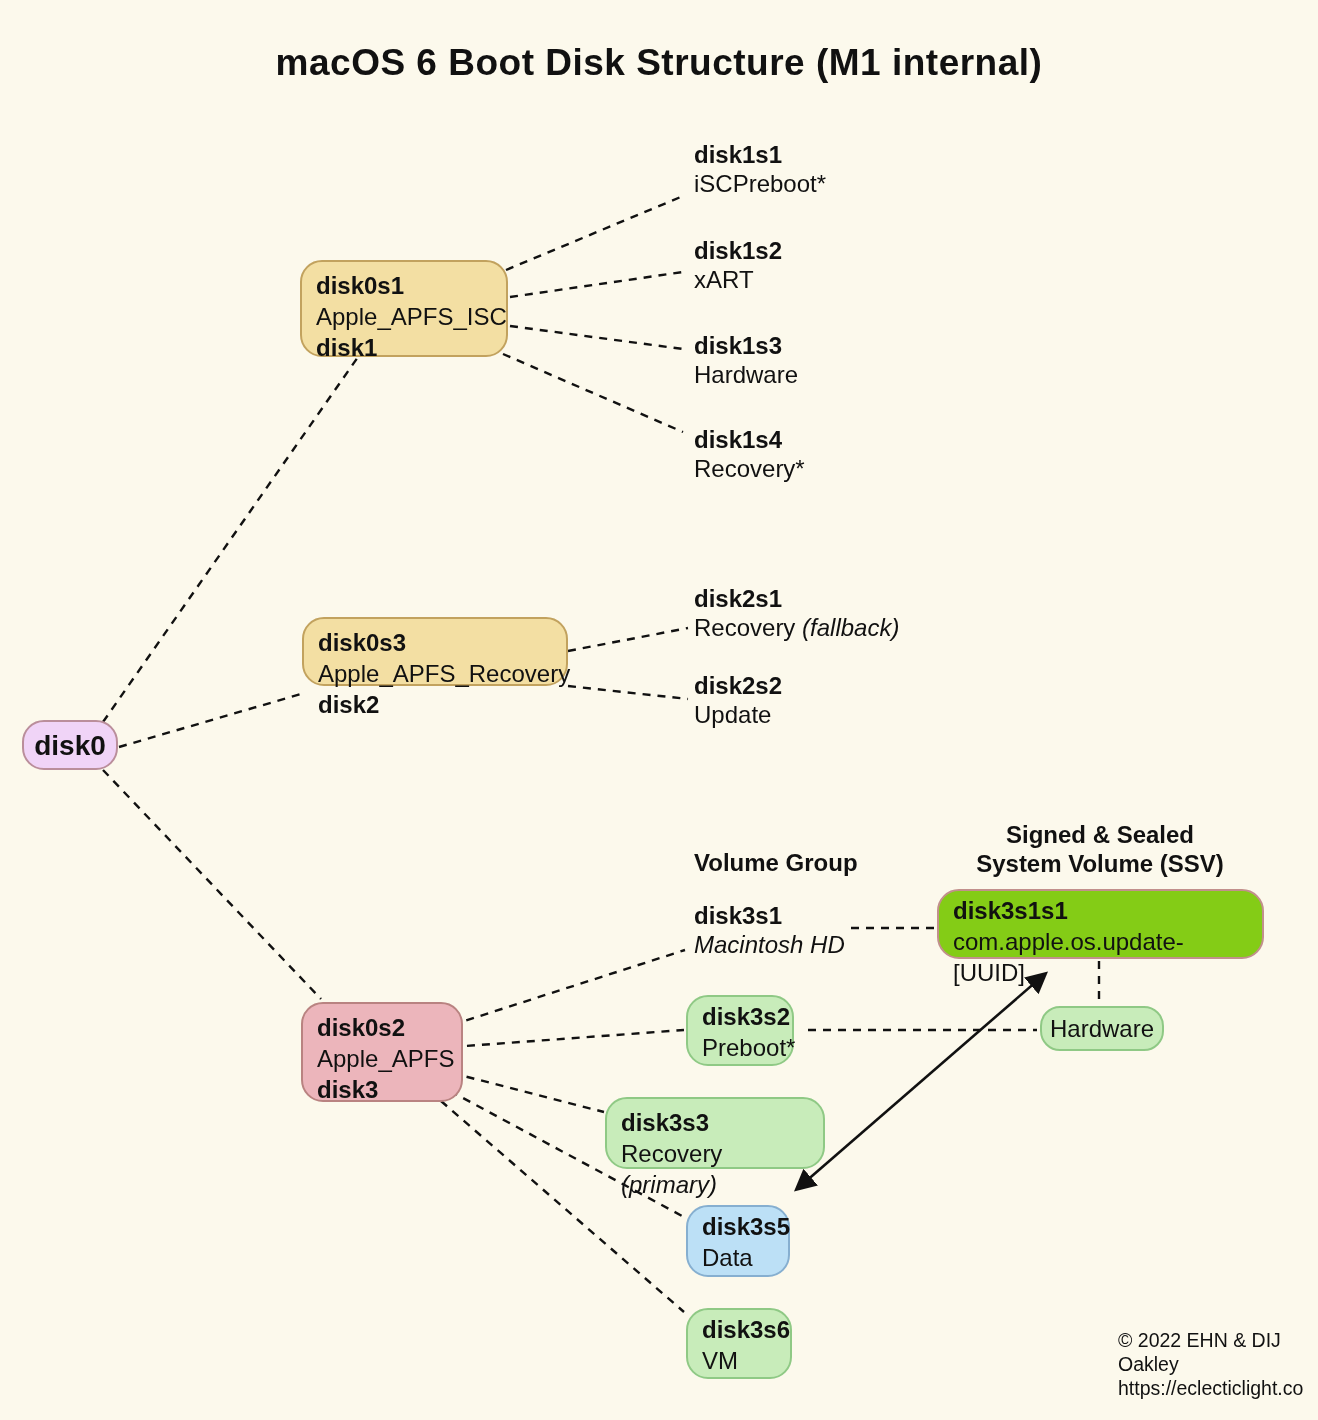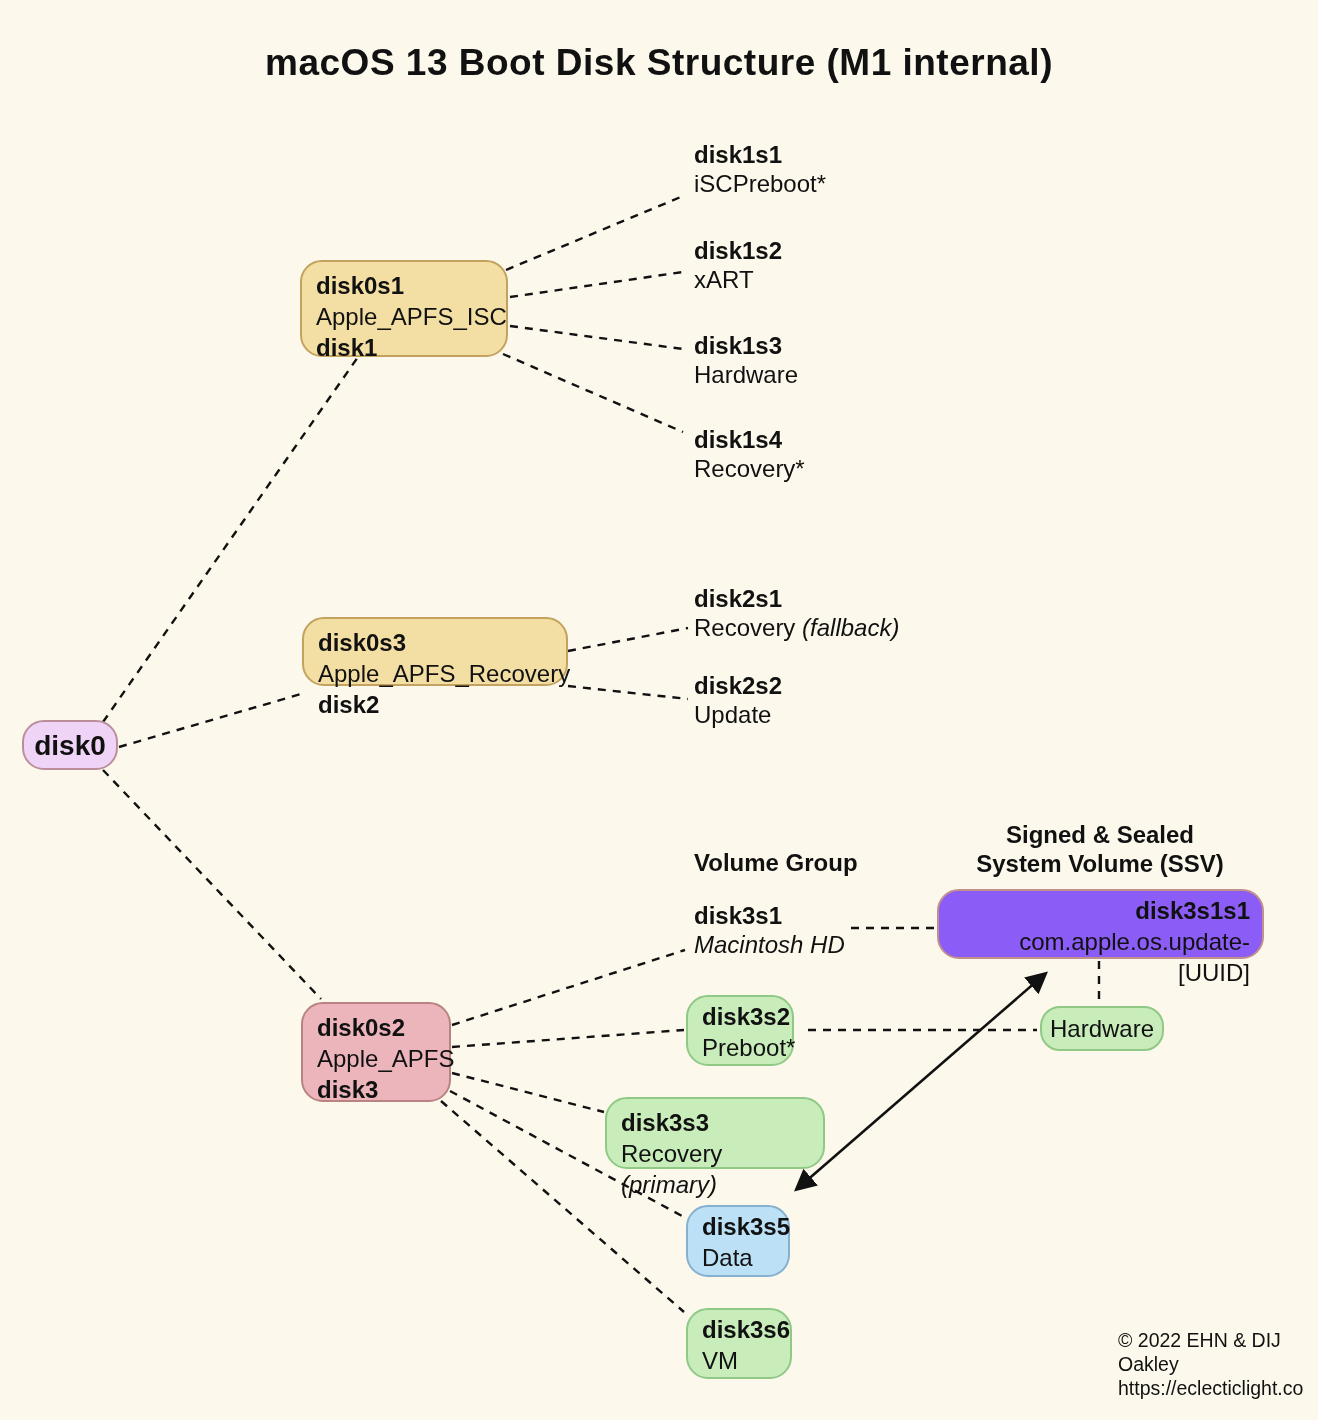--- a/index.html
+++ b/index.html
@@ -8,21 +8,21 @@
   .title{position:absolute; left:0; top:42px; width:1318px; text-align:center;
          font-size:37px; font-weight:700; letter-spacing:.5px;}
   svg.wires{position:absolute; left:0; top:0; width:1318px; height:1420px; pointer-events:none;}
   .node{position:absolute; box-sizing:border-box; border-radius:22px; border:2.5px solid;
         font-size:24px; line-height:31px; padding:8px 12px 6px 14px;}
   .node .b{font-weight:700; display:block;}
   .node .r{display:block;}
   .tan{background:#f3dfa3; border-color:#c2a25e;}
   .pink{background:#ecb5bb; border-color:#b98381;}
   .lav{background:#f0d4f7; border-color:#ba8e9b;}
-  .violet{background:#8b5cf6; border-color:#c2908c;text-align:right;}
+  .violet{background:#84cc16; border-color:#c2908c;}
   .green{background:#c8ecba; border-color:#8fc985;}
   .blue{background:#bce0f6; border-color:#86afd0;}
   .pill{display:flex; align-items:center; justify-content:center; padding:4px 10px;}
   .lbl{position:absolute; font-size:24px; line-height:29px;}
   .lbl .b{font-weight:700; display:block;}
   .lbl .r{display:block;}
   .it{font-style:italic;}
   .hdr{position:absolute; font-size:24px; font-weight:700; line-height:29px;}
   .ctr{text-align:center;}
   .footer{position:absolute; left:1078px; top:1328px; font-size:19.5px; line-height:24px;}
@@ -54,39 +54,39 @@
       <line x1="452" y1="1073" x2="604" y2="1112"></line>
       <line x1="450" y1="1091" x2="684" y2="1217"></line>
       <line x1="441" y1="1101" x2="684" y2="1312"></line>
       <line x1="851" y1="928" x2="935" y2="928"></line>
       <line x1="808" y1="1030" x2="1037" y2="1030"></line>
       <line x1="1099" y1="961" x2="1099" y2="1004"></line>
     </g>
     <line x1="797" y1="1189" x2="1045" y2="974" stroke="#111" stroke-width="2.6" marker-start="url(#arrow)" marker-end="url(#arrow)"></line>
   </svg>
 
-  <div class="title">macOS 13 Boot Disk Structure (M1 internal)</div>
+  <div class="title">macOS 6 Boot Disk Structure (M1 internal)</div>
 
   <div class="node lav pill" style="left:22px; top:720px; width:96px; height:50px; font-size:28px;">
     <span class="b">disk0</span>
   </div>
 
   <div class="node tan" style="left:300px; top:260px; width:208px; height:97px;">
     <span class="b">disk0s1</span>
     <span class="r">Apple_APFS_ISC</span>
     <span class="b">disk1</span>
   </div>
 
   <div class="node tan" style="left:302px; top:617px; width:266px; height:69px;">
     <span class="b">disk0s3</span>
     <span class="r">Apple_APFS_Recovery</span>
     <span class="b">disk2</span>
   </div>
 
-  <div class="node pink" style="left:301px; top:1002px; width:150px; height:100px;">
+  <div class="node pink" style="left:301px; top:1002px; width:162px; height:100px;">
     <span class="b">disk0s2</span>
     <span class="r">Apple_APFS</span>
     <span class="b">disk3</span>
   </div>
 
   <div class="node violet" style="left:937px; top:889px; width:327px; height:70px; padding-top:4px;">
     <span class="b">disk3s1s1</span>
     <span class="r">com.apple.os.update-[UUID]</span>
   </div>
 

